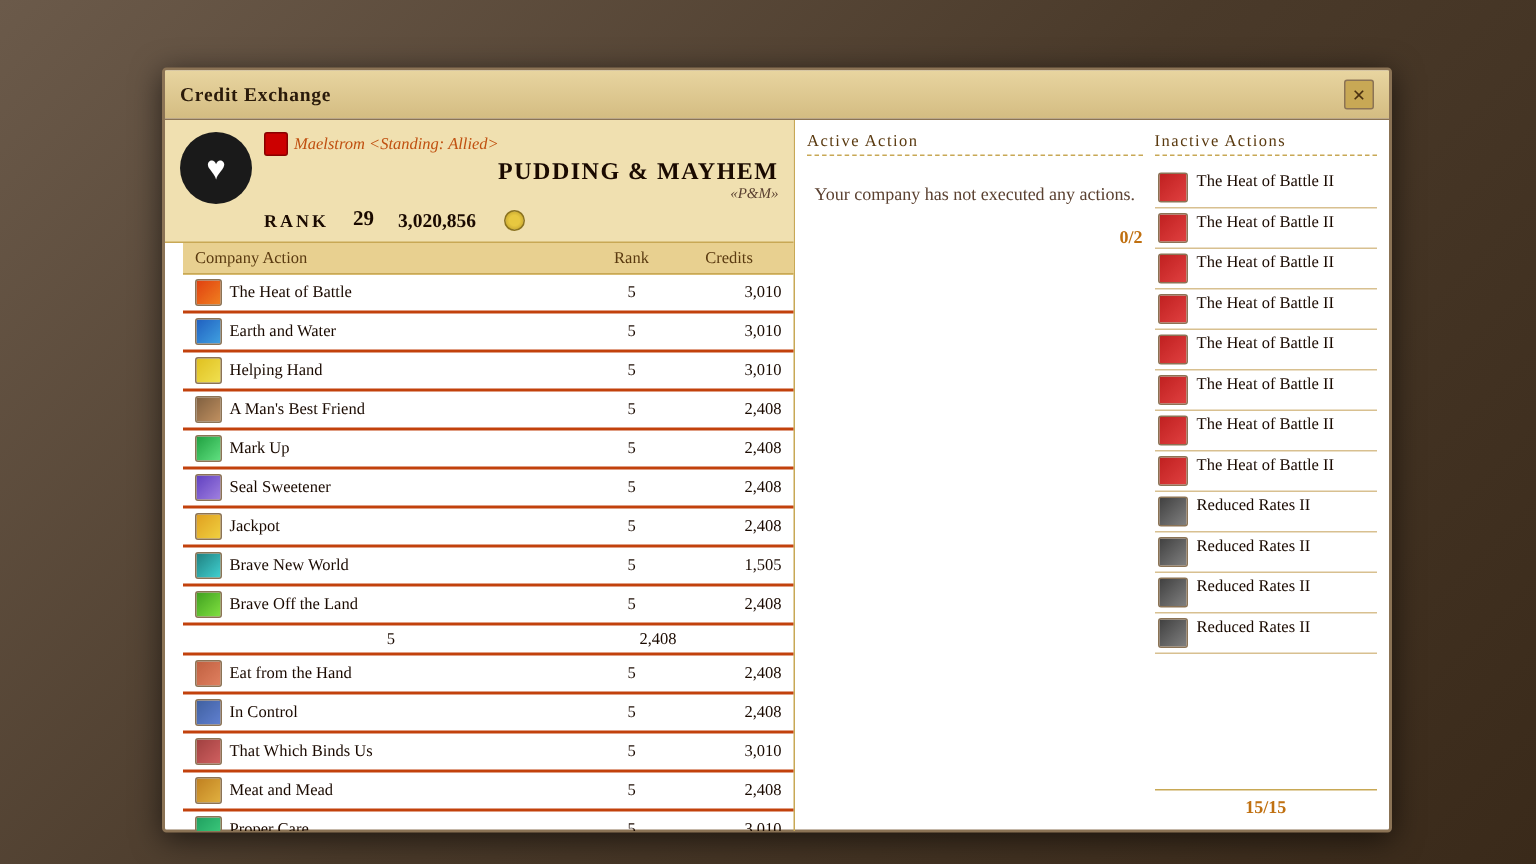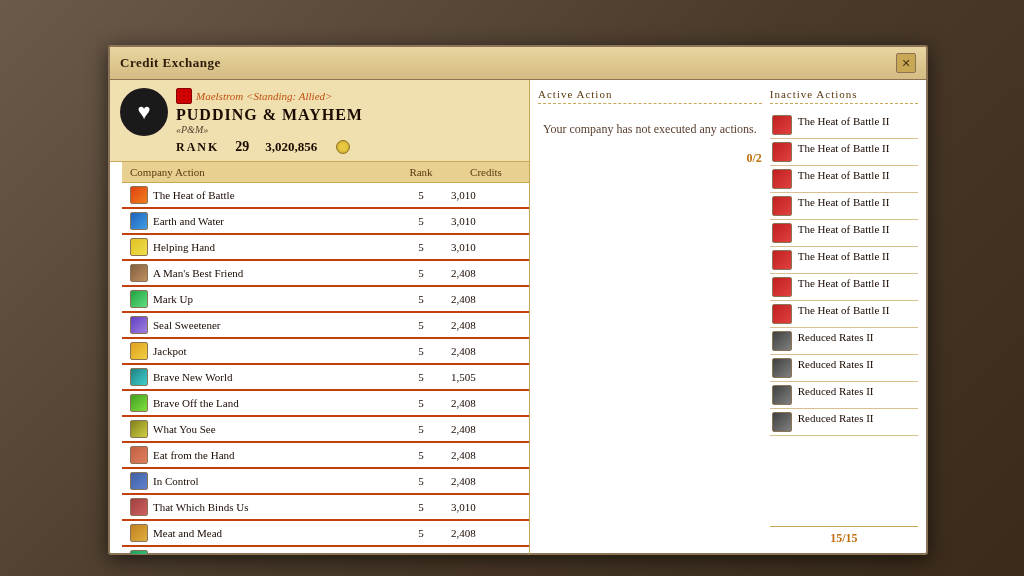--- a/index.html
+++ b/index.html
@@ -94,20 +94,21 @@
       position: relative;
     }
 
     .heart-icon {
       color: white;
       font-size: 22px;
     }
 
     .company-info {
       flex: 1;
+      text-align: right;
     }
 
     .gc-badge {
       display: flex;
       align-items: center;
       gap: 4px;
       margin-bottom: 2px;
     }
 
     .gc-icon {
@@ -231,21 +232,21 @@
 
     .row-rank {
       font-size: 11px;
       color: #1a0a00;
       text-align: center;
     }
 
     .row-credits {
       font-size: 11px;
       color: #1a0a00;
-      text-align: left;
+      text-align: right;
     }
 
     .right-panel {
       flex: 1;
       display: flex;
       flex-direction: row;
       padding: 8px;
       gap: 8px;
     }
 
@@ -452,24 +453,20 @@
     </div>
             <div class="table-row">
       <span class="row-name">
         <span class="action-icon icon-leaf"></span>
         <span>Brave Off the Land</span>
       </span>
       <span class="row-rank">5</span>
       <span class="row-credits">2,408</span>
     </div>
             <div class="table-row">
-      <span class="row-name">
-        <span class="action-icon icon-eye"></span>
-        <span>What You See</span>
-      </span>
       <span class="row-rank">5</span>
       <span class="row-credits">2,408</span>
     </div>
             <div class="table-row">
       <span class="row-name">
         <span class="action-icon icon-eat"></span>
         <span>Eat from the Hand</span>
       </span>
       <span class="row-rank">5</span>
       <span class="row-credits">2,408</span>

